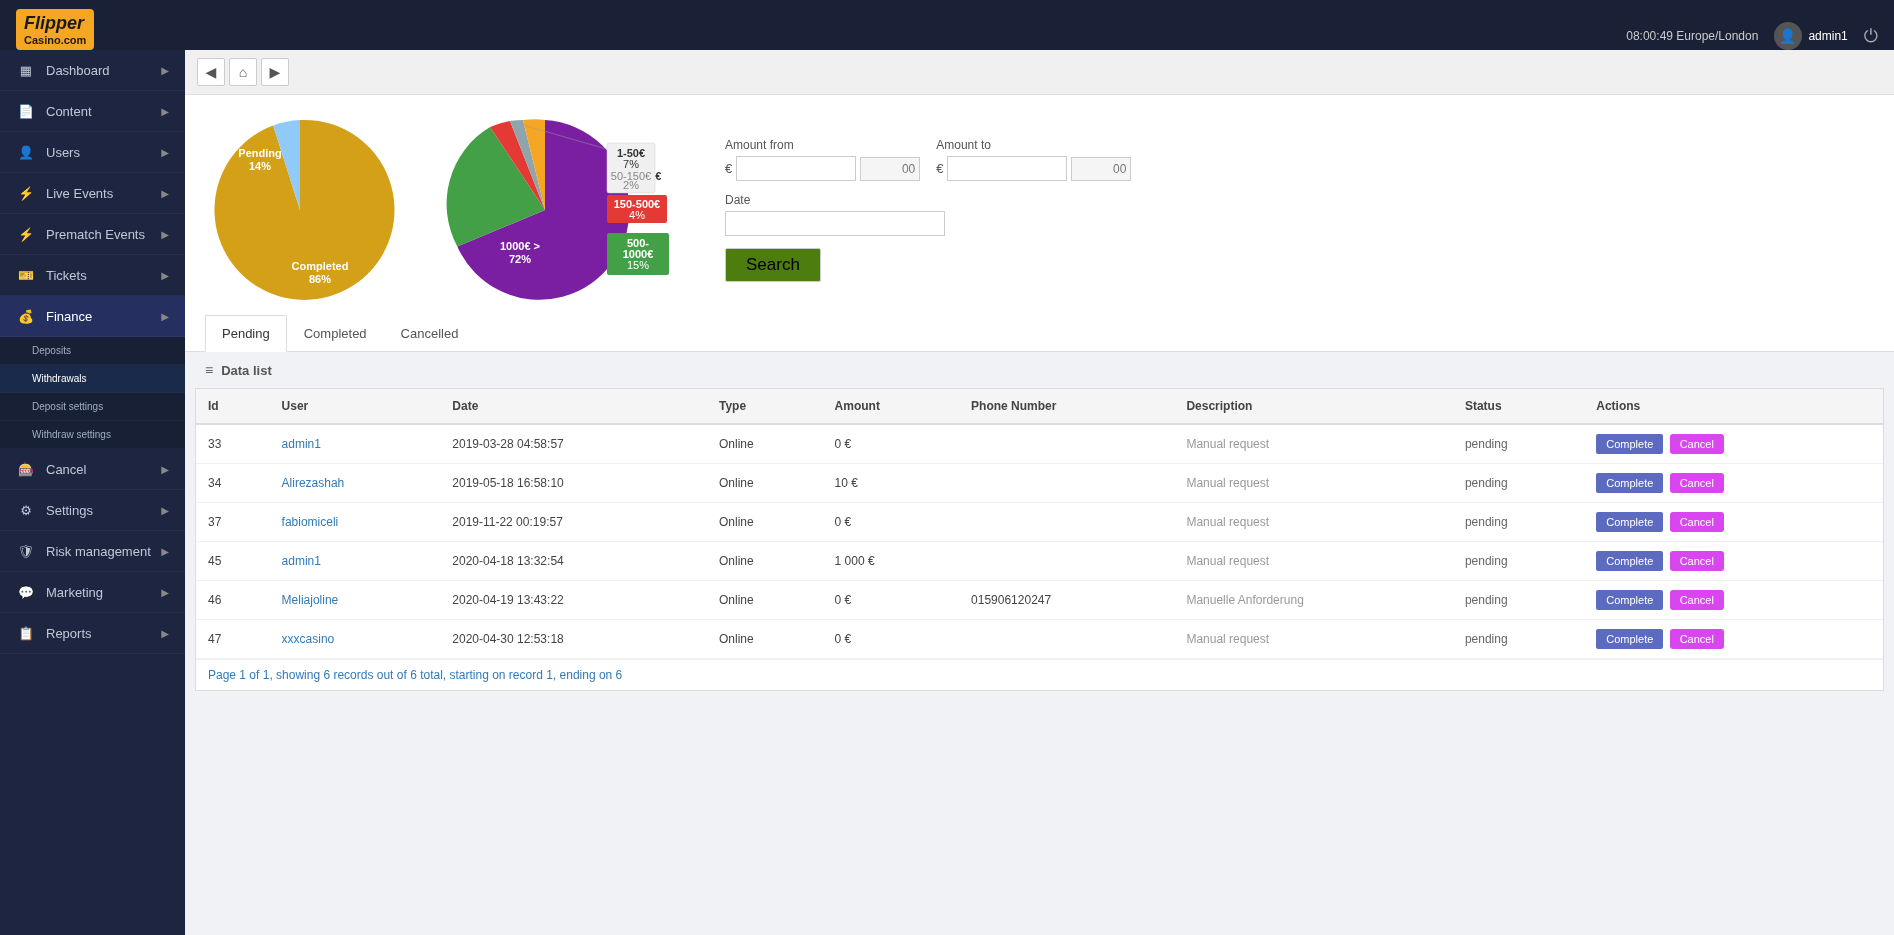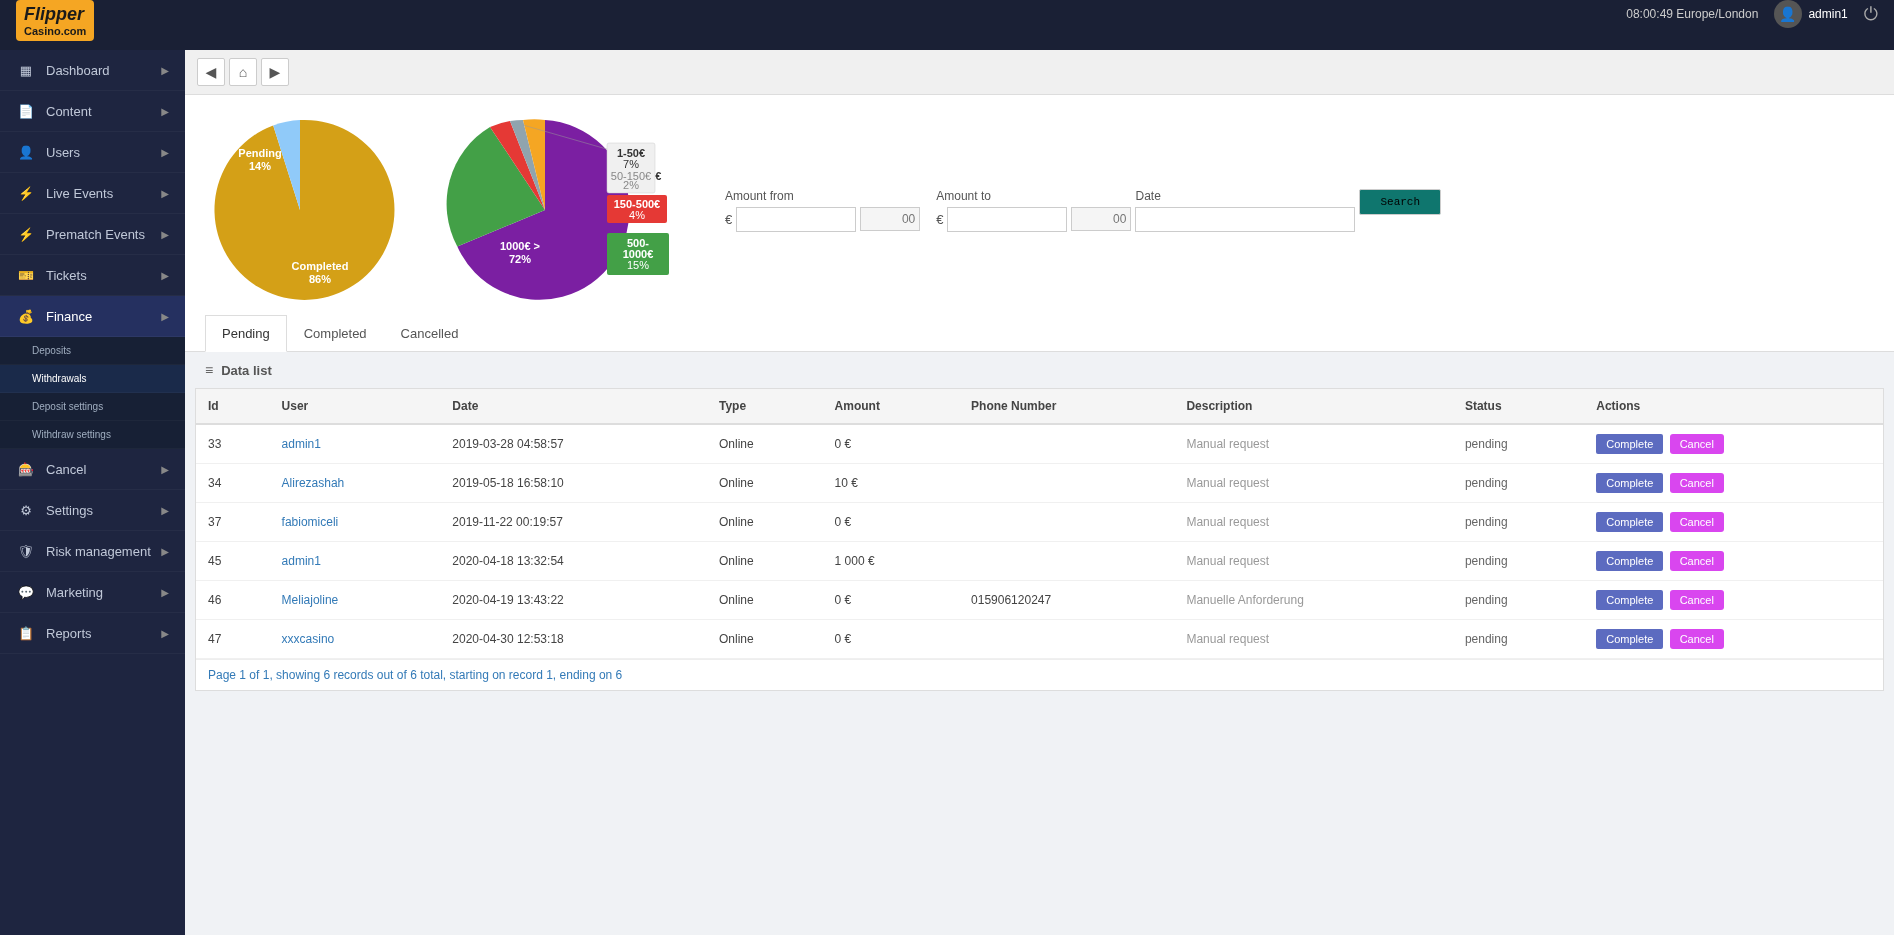--- a/index.html
+++ b/index.html
@@ -1,19 +1,19 @@
 <!DOCTYPE html>
 <html><head>
   <meta charset="utf-8">
   <style>
     * { box-sizing: border-box; margin: 0; padding: 0; }
     body { font-family: Arial, sans-serif; font-size: 13px; background: #1a2035; color: #333; display: flex; flex-direction: column; height: 100vh; overflow: hidden; }
 
     
-    .topbar { background: #1a2035; display: flex; align-items: flex-start; justify-content: space-between; padding: 0 16px; height: 50px; flex-shrink: 0; }
+    .topbar { background: #1a2035; display: flex; align-items: flex-end; justify-content: space-between; padding: 0 16px; height: 50px; flex-shrink: 0; }
     .topbar-logo { display: flex; align-items: center; }
     .topbar-right { display: flex; align-items: center; gap: 16px; color: #ccc; font-size: 12px; }
     .topbar-user { display: flex; align-items: center; gap: 6px; color: #fff; }
     .topbar-user-icon { width: 28px; height: 28px; border-radius: 50%; background: #555; display: flex; align-items: center; justify-content: center; color: #fff; font-size: 14px; }
     .topbar-logout { color: #aaa; font-size: 18px; cursor: pointer; }
 
     
     .main-layout { display: flex; flex: 1; overflow: hidden; }
 
     
@@ -38,30 +38,30 @@
     
     .card { background: #fff; margin: 0; }
 
     
     .charts-section { display: flex; align-items: center; padding: 20px 20px 10px 20px; gap: 40px; background: #fff; }
 
     
     .pie-container { position: relative; }
 
     
-    .filter-section { flex: 1; display: flex; gap: 4px; padding-left: 20px; }
+    .filter-section { flex: 1; display: flex; flex-direction: column; gap: 12px; padding-left: 20px; }
     .filter-row { display: flex; gap: 16px; align-items: flex-start; }
     .filter-group { display: flex; flex-direction: column; gap: 4px; }
     .filter-label { font-size: 12px; color: #555; }
     .filter-input-row { display: flex; align-items: center; gap: 4px; }
     .currency-symbol { color: #555; font-size: 13px; }
     .filter-input { border: 1px solid #ccc; padding: 4px 6px; font-size: 13px; width: 120px; }
     .filter-input-small { width: 60px; text-align: right; border: 1px solid #ccc; padding: 4px 4px; font-size: 12px; background: #f5f5f5; }
     .date-input { border: 1px solid #ccc; padding: 4px 6px; font-size: 13px; width: 220px; }
-    .search-btn { background: #0f766e; border: 1px solid #ccc; padding: 6px 20px; font-size: 11px; cursor: pointer; border-radius: 2px; font-family: Liberation Mono, monospace; }
+    .search-btn { background: #4d7c0f; border: 1px solid #ccc; padding: 6px 20px; font-size: 17px; cursor: pointer; border-radius: 2px; }
 
     
     .tabs-section { border-bottom: 1px solid #ddd; background: #fff; padding: 0 20px; display: flex; }
     .tab { padding: 10px 16px; cursor: pointer; font-size: 13px; color: #555; border: 1px solid transparent; border-bottom: none; margin-bottom: -1px; }
     .tab.active { border-color: #ddd; background: #fff; color: #333; border-bottom: 1px solid #fff; }
 
     
     .data-section { padding: 0 10px 10px; background: #f0f2f5; }
     .data-list-header { display: flex; align-items: center; gap: 8px; padding: 10px 10px; font-size: 13px; color: #555; font-weight: bold; }
     .data-list-icon { font-size: 14px; color: #666; }

